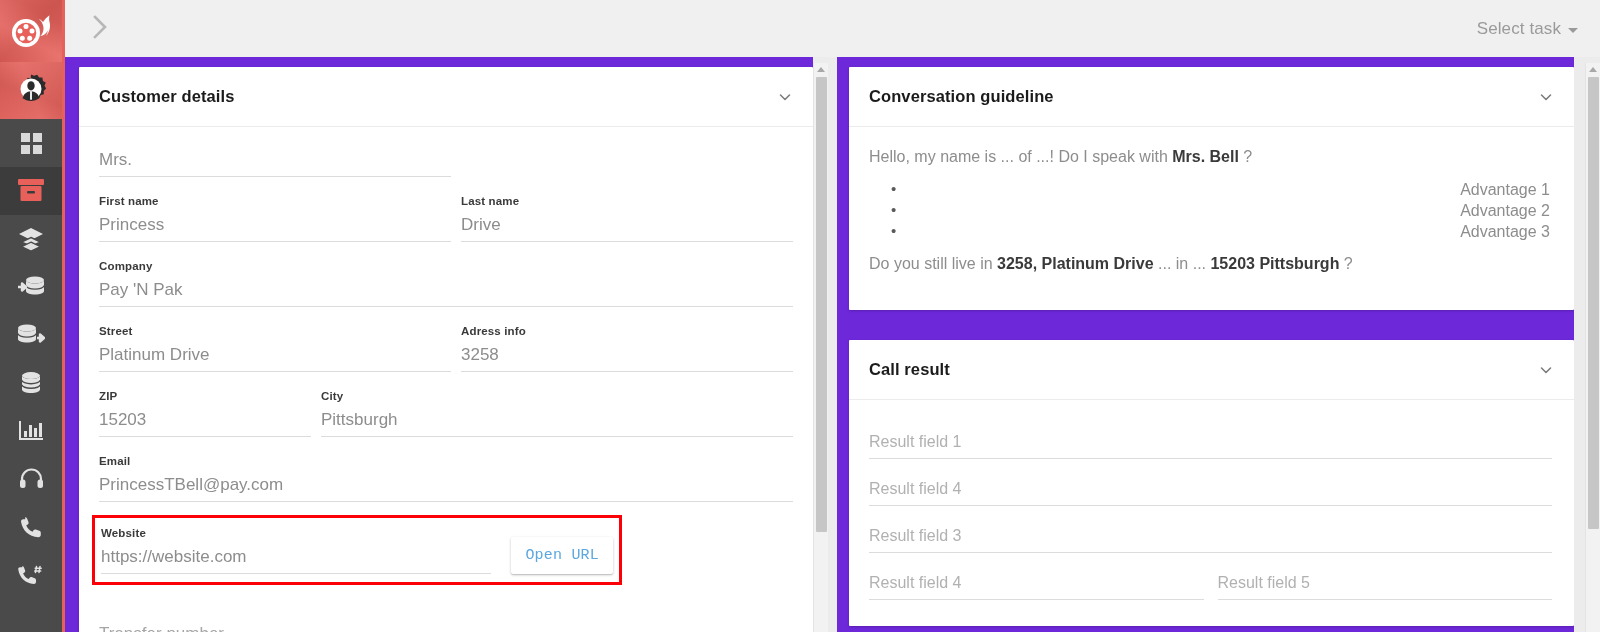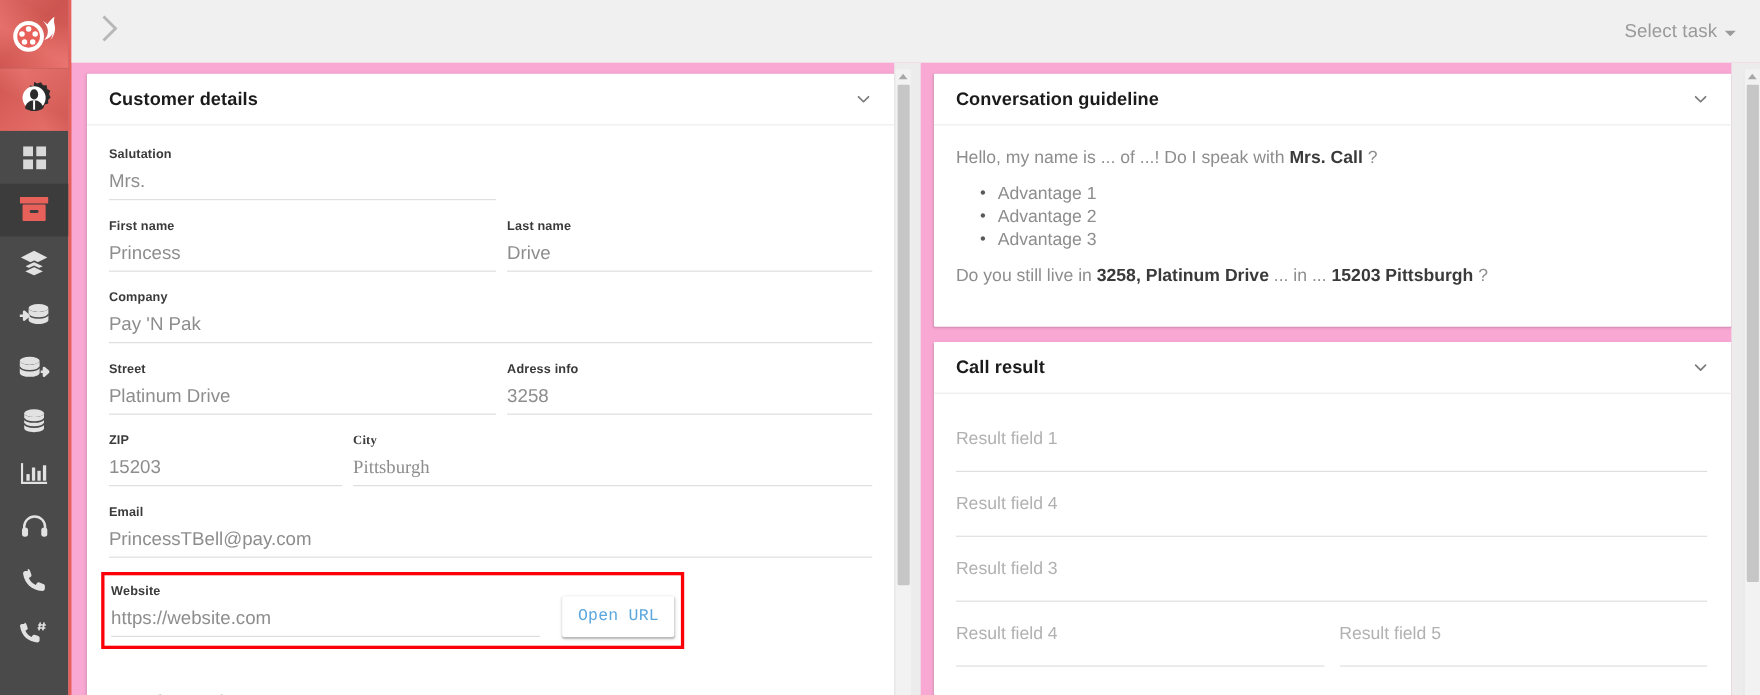--- a/index.html
+++ b/index.html
@@ -58,21 +58,21 @@
   }
   .nav-item.active { background: #3c3c3c; }
   .nav-item svg { display: block; }
 
   
   #main {
     flex: 1;
     height: 632px;
     display: flex;
     flex-direction: column;
-    background: #f9a8d4;
+    background: #6d28d9;
     position: relative;
     border-left: 3px solid #e8605a;
   }
 
   #topbar {
     height: 57px;
     flex: 0 0 57px;
     background: #f0f0f0;
     display: flex; align-items: center;
     padding: 0 22px 0 26px;
@@ -140,21 +140,21 @@
     border-bottom: 5px solid #a8a8a8;
   }
 
   
   .card {
     background: #ffffff;
     box-shadow: 0 1px 3px rgba(0,0,0,0.13), 0 1px 1px rgba(0,0,0,0.06);
     border-radius: 1px;
   }
   .card-head {
-    height: 47px;
+    height: 60px;
     display: flex; align-items: center;
     padding: 0 20px 0 20px;
     border-bottom: 1px solid #ececec;
     position: relative;
   }
   .card-title {
     font-size: 16.5px;
     font-weight: bold;
     color: #1b1b1b;
     letter-spacing: .1px;
@@ -189,21 +189,21 @@
     border-bottom: 1px solid #dcdcdc;
     white-space: nowrap;
     overflow: hidden;
   }
   .fld-value.editable { cursor: text; }
 
   .w-full   { width: 100%; }
   .w-half-a { width: 352px; margin-right: 10px; }
   .w-half-b { flex: 1; }
   .w-zip    { width: 212px; margin-right: 10px; }
-  .w-city   { flex: 1; font-family: Liberation Serif, serif; }
+  .w-city   { flex: 1; }
 
   
   .hl-wrap {
     border: 3px solid #fb0007;
     margin: 4px 0 0 -7px;
     padding: 2px 6px 4px 6px;
     width: 530px;
     position: relative;
     background: #fff;
   }
@@ -250,38 +250,39 @@
     margin-bottom: 10px;
   }
   .gl-p b { color: #3a3a3a; font-weight: bold; }
   .gl-list { margin: 0 0 10px 22px; padding: 0; list-style: none; }
   .gl-list li {
     font-size: 16px;
     color: #8d8d8d;
     line-height: 21px;
     position: relative;
     padding-left: 16px;
+    text-align: right;
   }
   .gl-list li::before {
     content: "\2022";
     position: absolute; left: 0; top: -1px;
     color: #5a5a5a; font-size: 15px;
   }
 
   
   .cr-body { padding: 16px 22px 22px 20px; }
   .cr-fld {
     padding-top: 12px;
     padding-bottom: 4px;
   }
   .cr-ph {
     font-size: 16px;
     color: #b1b1b1;
     line-height: 28px;
-    padding-bottom: 14px;
+    padding-bottom: 2px;
     border-bottom: 1px solid #dcdcdc;
     cursor: text;
   }
   .cr-row { display: flex; gap: 14px; align-items: flex-end; }
   .cr-row .cr-fld { flex: 1; }
 </style>
 </head>
 <body>
 
 <div id="app">
@@ -425,21 +426,20 @@
             <span class="chev">
               <svg width="16" height="16" viewBox="0 0 16 16">
                 <path d="M3.5 6 L8 10.5 L12.5 6" fill="none" stroke="#7d7d7d" stroke-width="1.6" stroke-linecap="round" stroke-linejoin="round"></path>
               </svg>
             </span>
           </div>
 
           <div class="card-body">
 
             <div class="fld w-half-a">
-              <div class="fld-label">Salutation</div>
               <div class="fld-value editable">Mrs.</div>
             </div>
 
             <div class="row">
               <div class="fld w-half-a">
                 <div class="fld-label">First name</div>
                 <div class="fld-value editable">Princess</div>
               </div>
               <div class="fld w-half-b">
                 <div class="fld-label">Last name</div>
@@ -513,21 +513,21 @@
           <div class="card-head">
             <span class="card-title">Conversation guideline</span>
             <span class="chev">
               <svg width="16" height="16" viewBox="0 0 16 16">
                 <path d="M3.5 6 L8 10.5 L12.5 6" fill="none" stroke="#7d7d7d" stroke-width="1.6" stroke-linecap="round" stroke-linejoin="round"></path>
               </svg>
             </span>
           </div>
           <div class="gl-body">
             <p class="gl-p">
-              <span>Hello, my name is ... of ...! Do I speak with </span><b>Mrs. Call</b><span> ?</span>
+              <span>Hello, my name is ... of ...! Do I speak with </span><b>Mrs. Bell</b><span> ?</span>
             </p>
             <ul class="gl-list">
               <li>Advantage 1</li>
               <li>Advantage 2</li>
               <li>Advantage 3</li>
             </ul>
             <p class="gl-p">
               <span>Do you still live in </span><b>3258, Platinum Drive</b><span> ... in ... </span><b>15203 Pittsburgh</b><span> ?</span>
             </p>
           </div>

